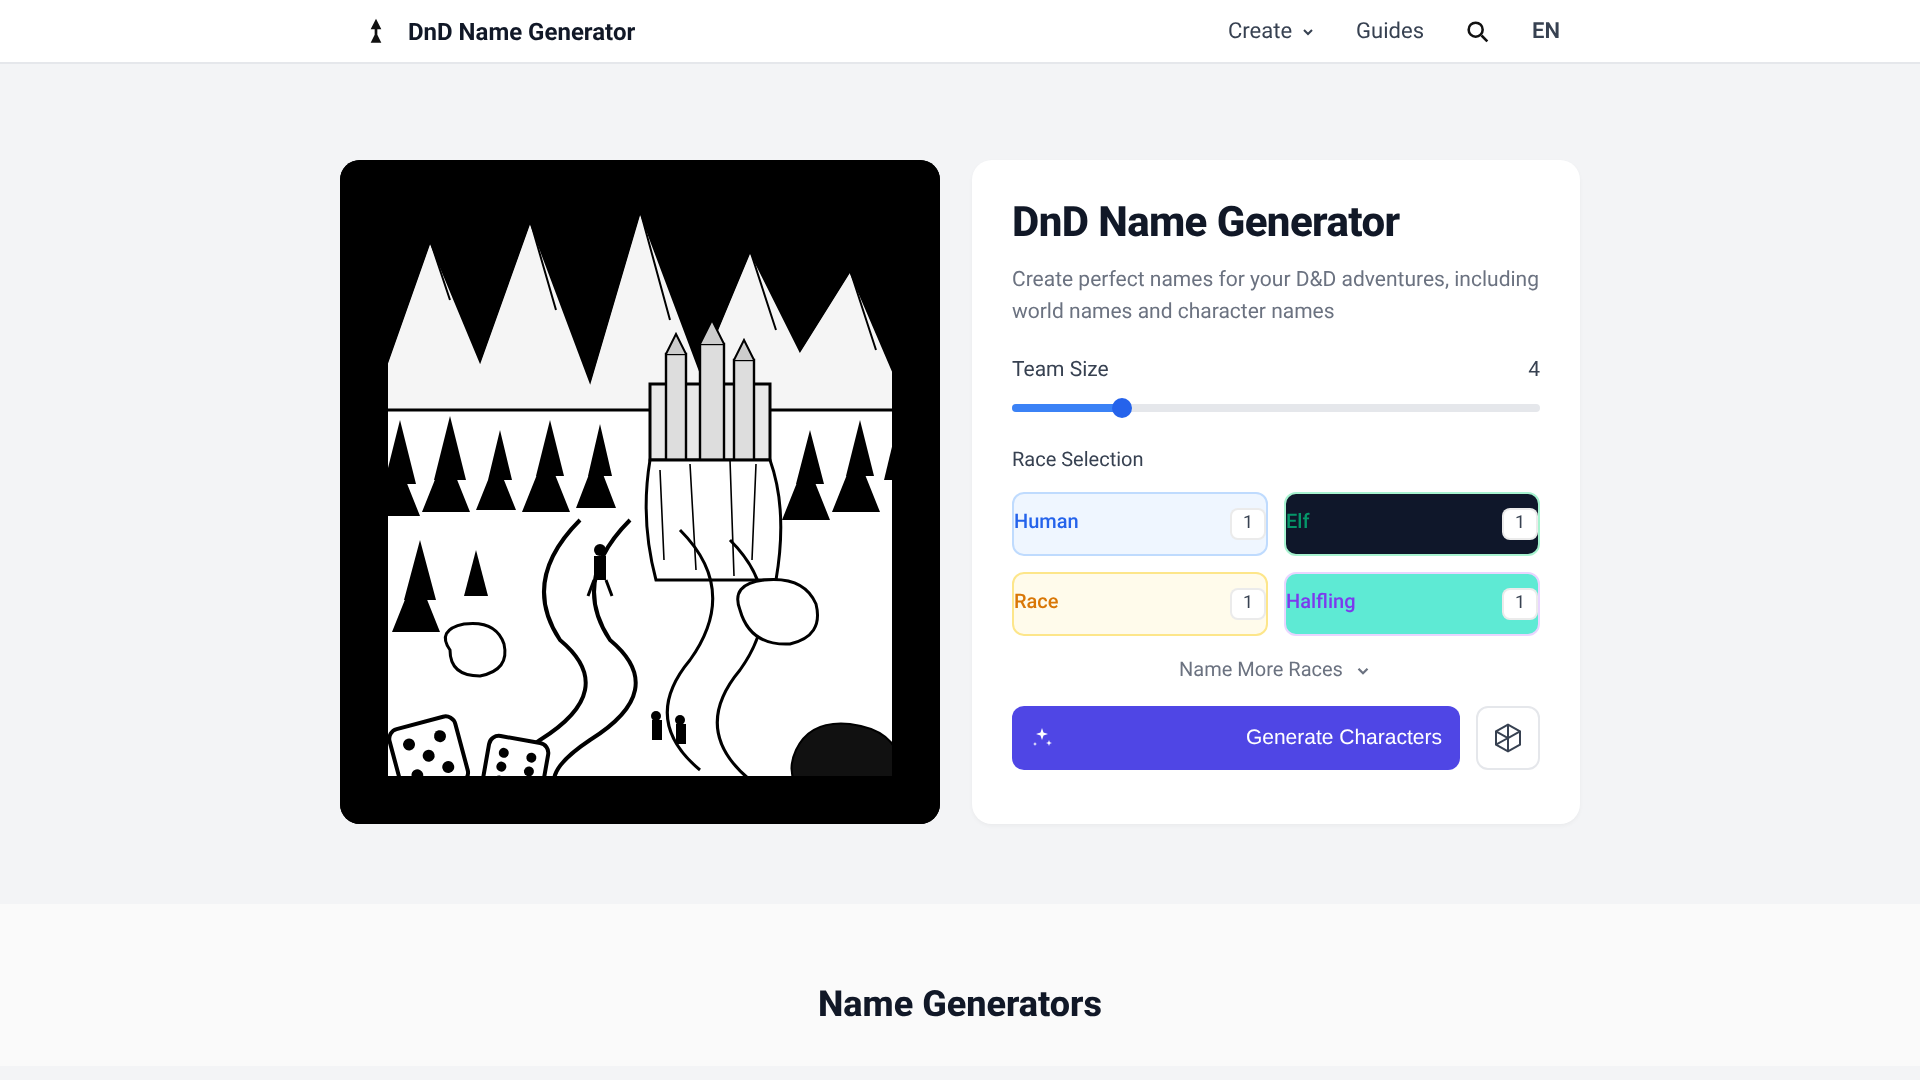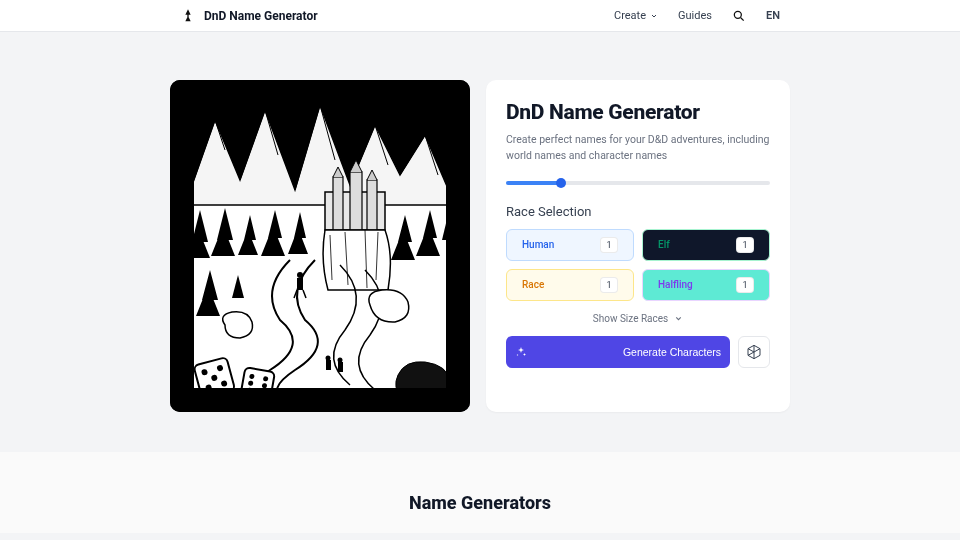--- a/index.html
+++ b/index.html
@@ -63,26 +63,26 @@
 
     .field-row { display: flex; justify-content: space-between; align-items: center; margin-bottom: 8px; }
     .field-label { font-size: 10.5px; color: #374151; }
     .field-value { font-size: 10.5px; color: #374151; }
 
     .slider-wrap { margin-bottom: 16px; position: relative; height: 10px; }
     .slider-track { width: 100%; height: 4px; background: #e5e7eb; border-radius: 2px; position: absolute; top: 3px; }
     .slider-fill { height: 4px; background: #3b82f6; border-radius: 2px; position: absolute; top: 3px; left: 0; width: 21%; }
     .slider-thumb { width: 10px; height: 10px; border-radius: 50%; background: #2563eb; position: absolute; top: 0; left: 21%; transform: translateX(-50%); cursor: pointer; }
 
-    .race-label { font-size: 13px; color: #374151; margin-bottom: 10px; }
+    .race-label { font-size: 10px; color: #374151; margin-bottom: 10px; }
     .race-grid { display: grid; grid-template-columns: 1fr 1fr; gap: 8px; margin-bottom: 12px; }
     .race-card {
       border: 1px solid;
       border-radius: 6px;
-      padding: 7px 15px;
+      padding: 7px 0;
       display: flex;
       justify-content: space-between;
       align-items: center;
       font-size: 10px;
     }
     .race-card .race-name { font-weight: 500; }
     .race-card .race-count {
       background: #fff;
       border: 1px solid rgba(0,0,0,0.08);
       border-radius: 4px;
@@ -241,20 +241,24 @@
 
       <rect x="15" y="15" width="270" height="302" fill="none" stroke="#000" stroke-width="18" rx="2"></rect>
     </svg>
   </div>
 
   <div class="panel">
     <h1>DnD Name Generator</h1>
     <p class="subtitle">Create perfect names for your D&amp;D adventures, including world names and character names</p>
 
 
+    <div class="field-row">
+      <span class="field-label">Team Size</span>
+      <span class="field-value">4</span>
+    </div>
     <div class="slider-wrap">
       <div class="slider-track"></div>
       <div class="slider-fill"></div>
       <div class="slider-thumb"></div>
     </div>
 
     <div class="race-label">Race Selection</div>
     <div class="race-grid">
       <div class="race-card human">
         <span class="race-name">Human</span>
@@ -268,21 +272,21 @@
         <span class="race-name">Race</span>
         <span class="race-count">1</span>
       </div>
       <div class="race-card halfling">
         <span class="race-name">Halfling</span>
         <span class="race-count">1</span>
       </div>
     </div>
 
     <div class="show-more">
-      <span>Show Size Races</span>
+      <span>Name More Races</span>
       <svg width="9" height="9" viewBox="0 0 12 12">
           <path d="M3 4.5L6 7.5L9 4.5" stroke="#6b7280" stroke-width="1.5" fill="none"></path>
         </svg>
     </div>
 
     <div class="action-row">
       <button class="generate-btn">
         <svg width="12" height="12" viewBox="0 0 24 24" fill="none">
           <path d="M12 2l1.5 4.5L18 8l-4.5 1.5L12 14l-1.5-4.5L6 8l4.5-1.5L12 2zM19 14l.8 2.2L22 17l-2.2.8L19 20l-.8-2.2L16 17l2.2-.8L19 14zM5 16l.6 1.4L7 18l-1.4.6L5 20l-.6-1.4L3 18l1.4-.6L5 16z" fill="#fff"></path>
         </svg>

